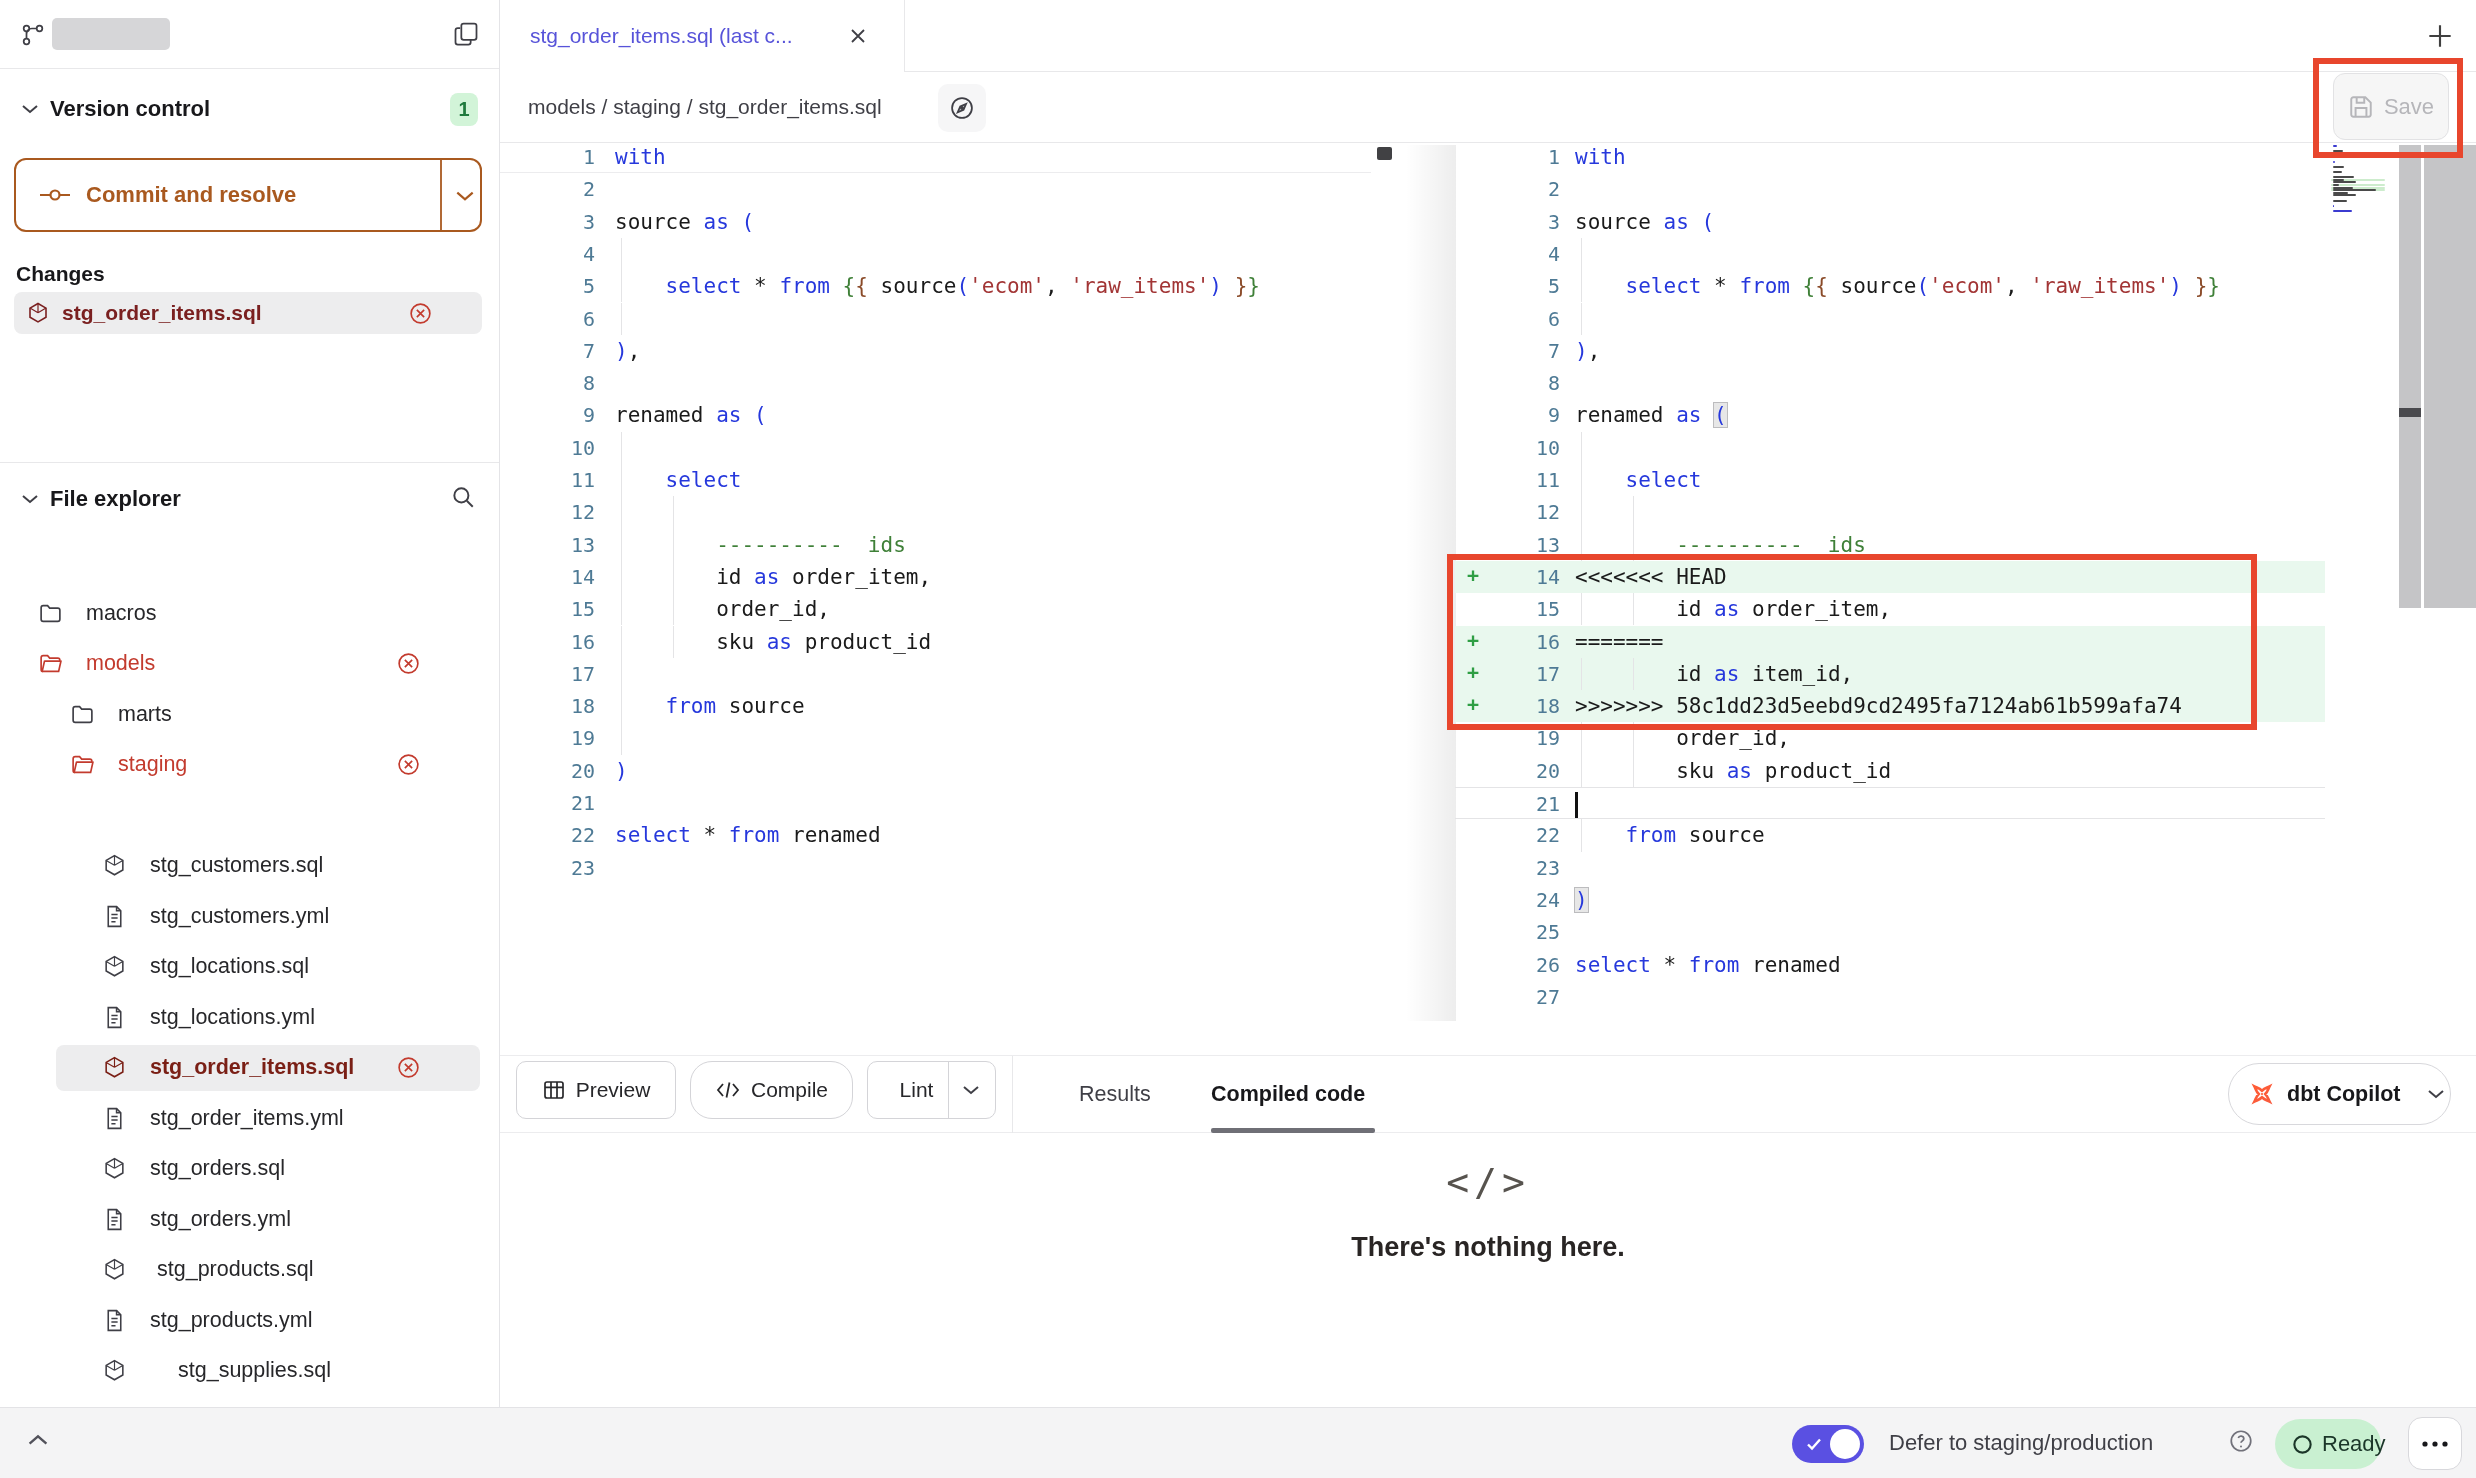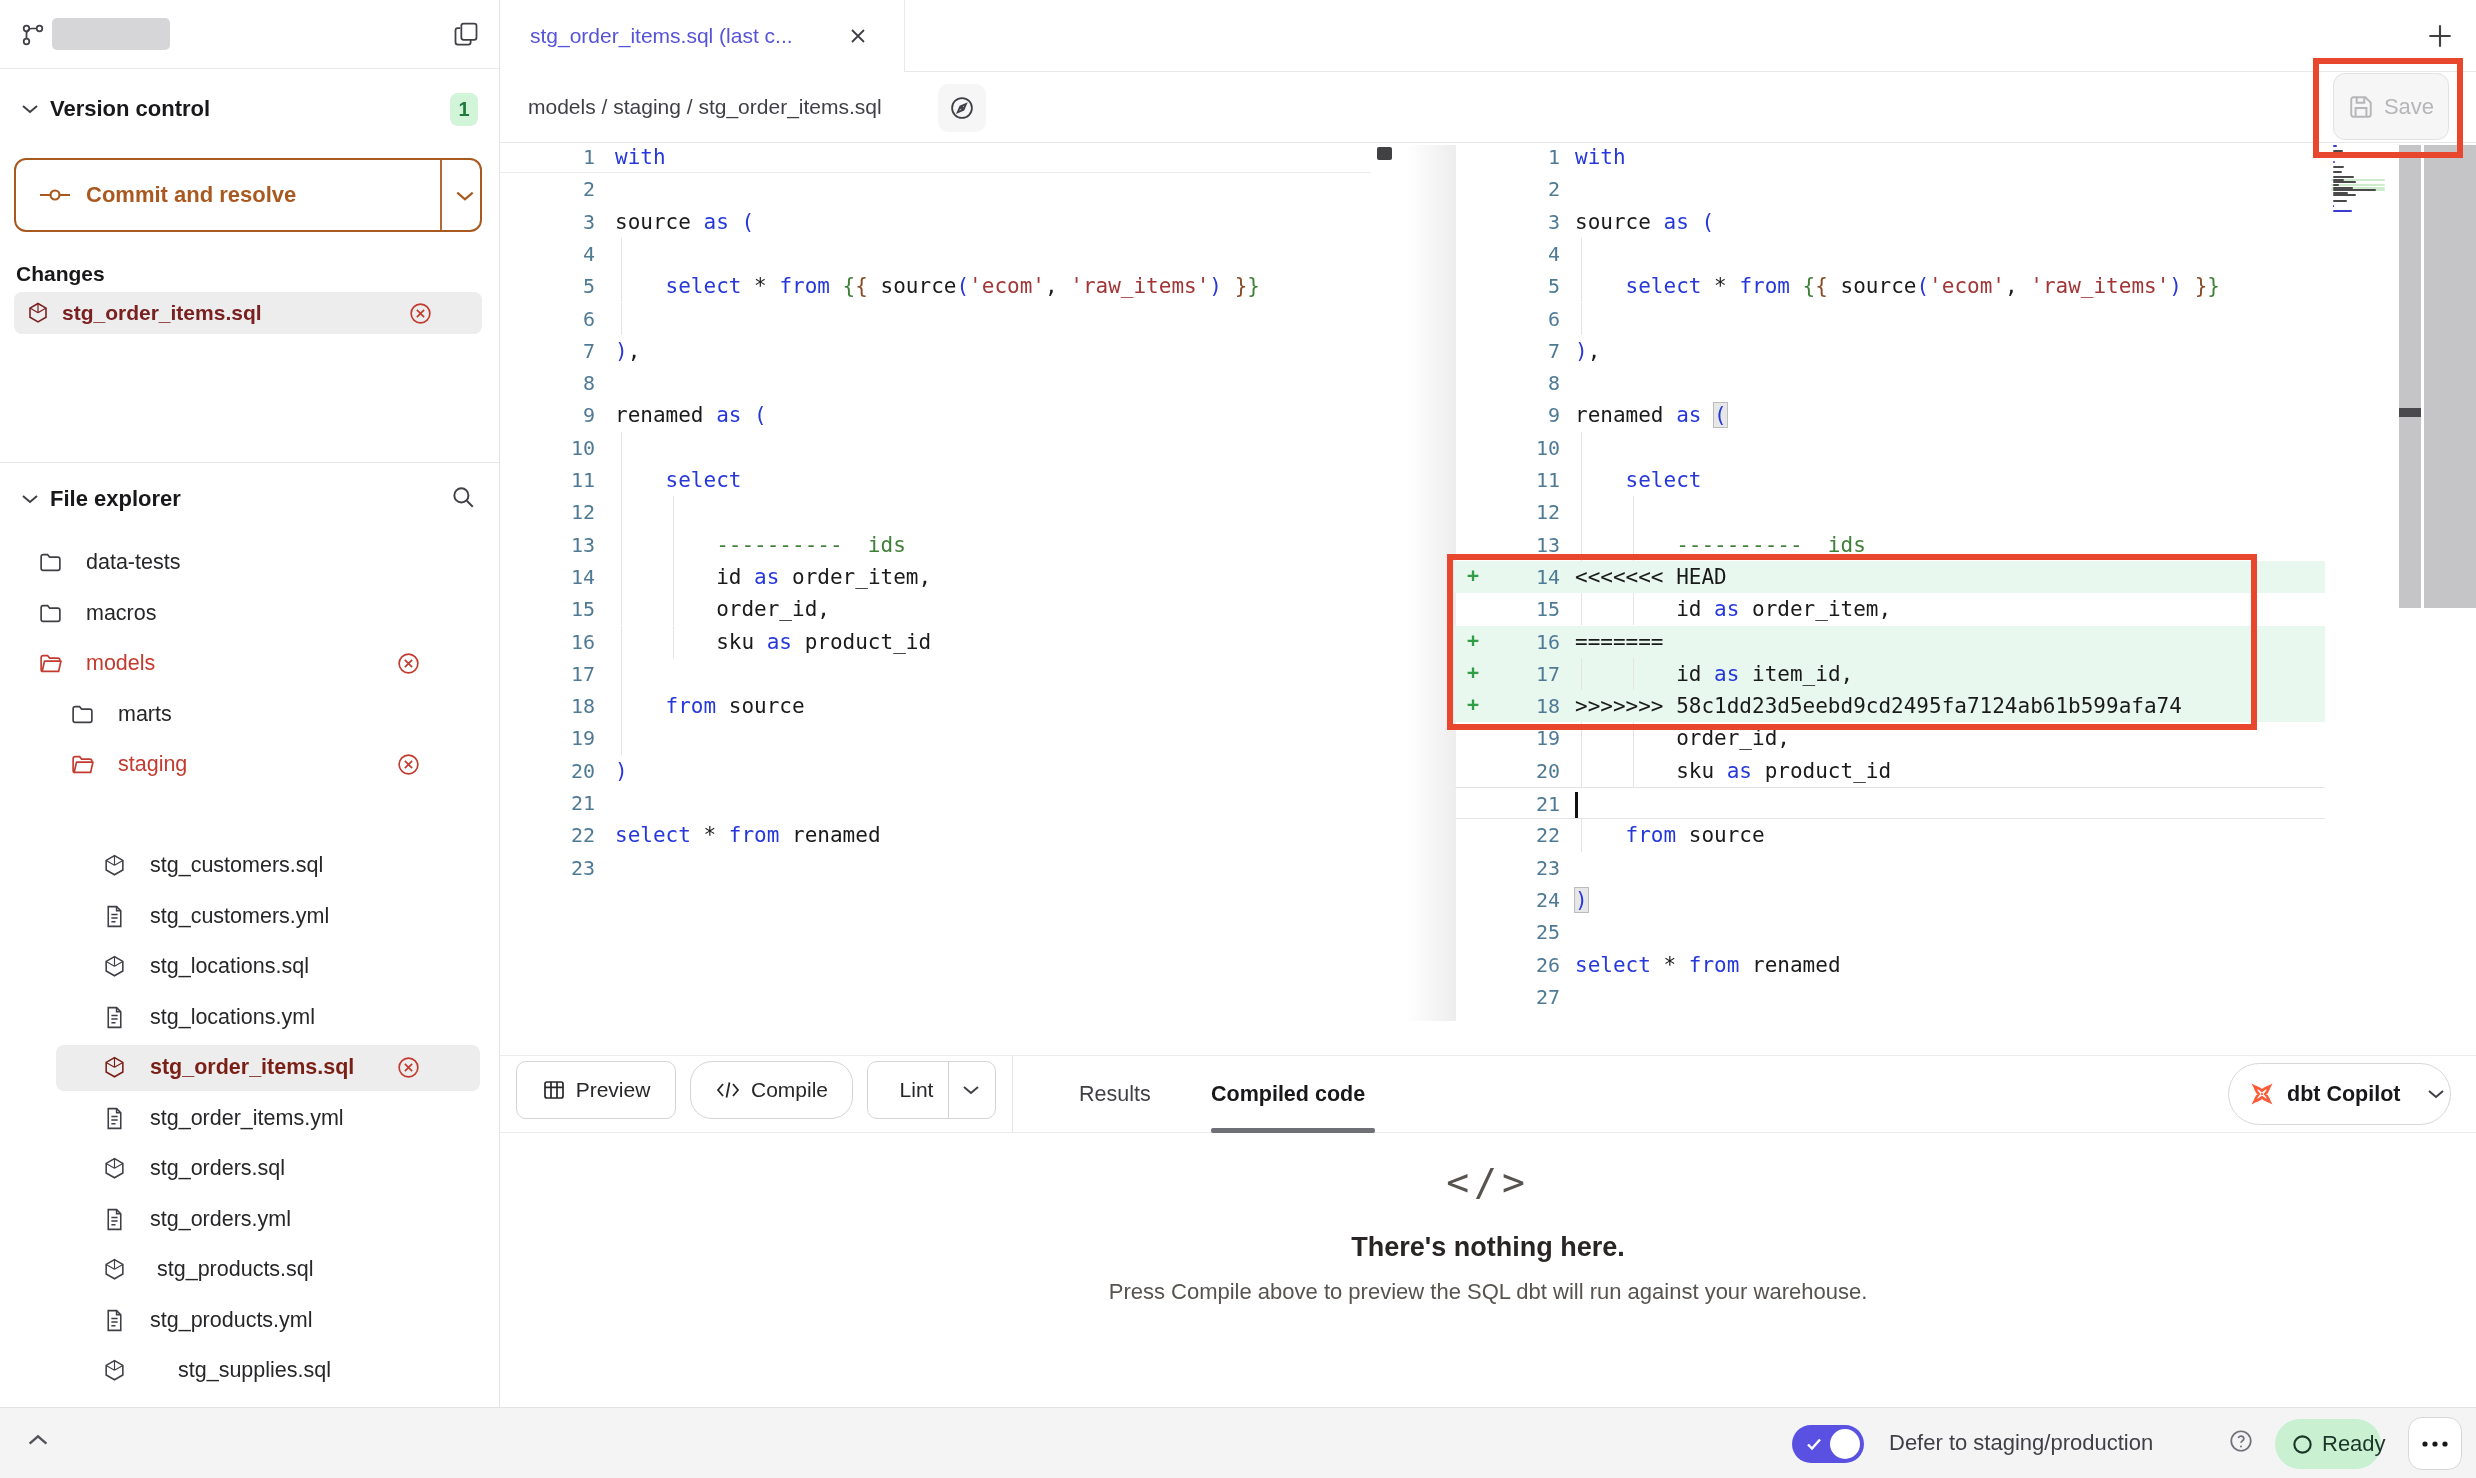--- a/index.html
+++ b/index.html
@@ -186,28 +186,20 @@
       </svg>
   </span>
   <div class="abs section-title" style="left:50px;top:486px;">File explorer</div>
   <span class="abs" style="left:450px;top:484px;cursor:pointer;">
     <svg width="26" height="26" viewBox="0 0 24 24" fill="none" stroke="#3f3f46" stroke-width="1.8">
       <circle cx="10.5" cy="10.5" r="6.5"></circle>
         <path d="M15.5 15.5L21 21"></path>
     </svg>
   </span>
   <div class="abs" id="file-list" style="left:0;top:540px;width:500px;height:866px;">
-      <div class="fe-row" style="top: 0px;">
-        <span style="position:absolute;left:38px;top:10px;">
-          <svg width="25" height="25" viewBox="0 0 24 24" fill="none" stroke="#3f3f46" stroke-width="1.6">
-            <path d="M3 6.5c0-1.1.9-2 2-2h4.2l2 2.3H19c1.1 0 2 .9 2 2v8.7c0 1.1-.9 2-2 2H5c-1.1 0-2-.9-2-2z"></path>
-          </svg>
-        </span>
-        <span class="lbl" style="position:absolute;left:74px;top:10px;">data-tests</span>
-      </div>
       <div class="fe-row" style="top: 50.5px;">
         <span style="position:absolute;left:38px;top:10px;">
           <svg width="25" height="25" viewBox="0 0 24 24" fill="none" stroke="#3f3f46" stroke-width="1.6">
             <path d="M3 6.5c0-1.1.9-2 2-2h4.2l2 2.3H19c1.1 0 2 .9 2 2v8.7c0 1.1-.9 2-2 2H5c-1.1 0-2-.9-2-2z"></path>
           </svg>
         </span>
         <span class="lbl" style="position:absolute;left:74px;top:10px;">macros</span>
       </div>
       <div class="fe-row red" style="top: 101px;">
         <span style="position:absolute;left:38px;top:10px;">
@@ -722,21 +714,20 @@
       <svg width="20" height="14" viewBox="0 0 20 12" fill="none" stroke="#3f3f46" stroke-width="2">
           <path d="M3 3l7 6 7-6"></path>
         </svg>
     </span>
   </div>
 </div>
 
 <div class="abs" id="empty-state">
   <div id="empty-icon">&lt;/&gt;</div>
   <div id="empty-title">There's nothing here.</div>
-  <div id="empty-sub">Press Compile above to preview the SQL dbt will run against your warehouse.</div>
 </div>
 
 <div class="abs" id="statusbar">
   <span class="abs" style="left:26px;top:24px;cursor:pointer;">
     <svg width="24" height="16" viewBox="0 0 20 12" fill="none" stroke="#52525b" stroke-width="2">
         <path d="M3 9l7-6 7 6"></path>
       </svg>
   </span>
   <div id="defer-toggle">
     <span style="position:absolute;left:12px;top:9px;">

